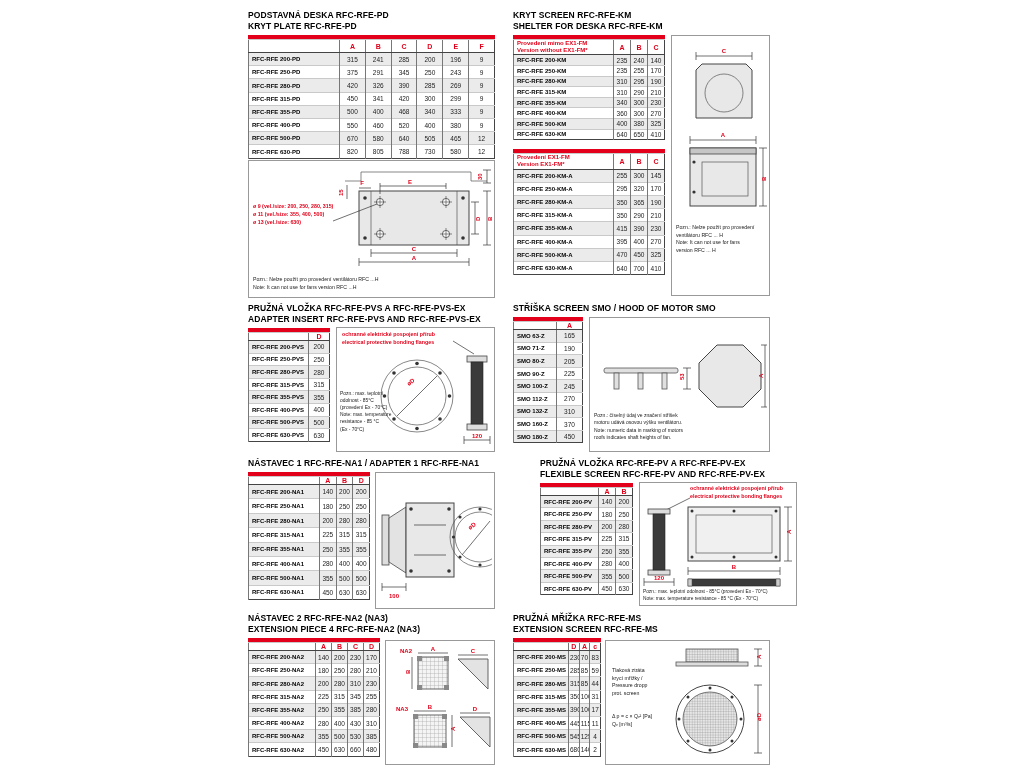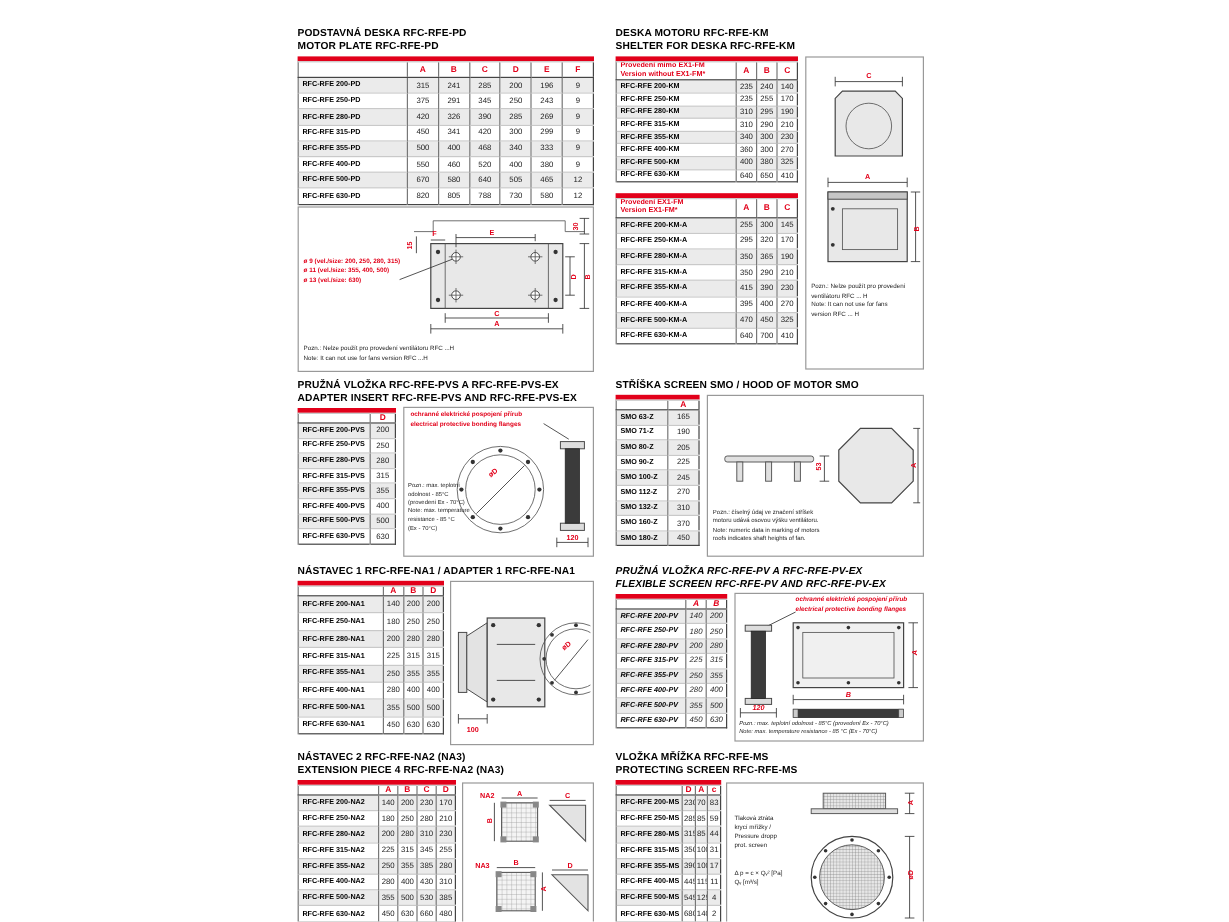--- a/index.html
+++ b/index.html
@@ -1,26 +1,26 @@
 <!DOCTYPE html>
 <html><head>
 <meta charset="utf-8">
 <style>
   html,body{margin:0;padding:0;}
   body{
     width:1024px;height:768px;position:relative;background:#fff;
     font-family:"Liberation Sans", sans-serif;color:#111;overflow:hidden;
   }
-  .sec{position:absolute;margin-top:12px;}
+  .sec{position:absolute;}
   #sec-pd {left:248px;top:10px;width:247px;height:288px;}
   #sec-km {left:513px;top:10px;width:257px;height:288px;}
   #sec-pvs{left:248px;top:303px;width:247px;height:150px;}
   #sec-smo{left:513px;top:303px;width:257px;height:150px;}
   #sec-na1{left:248px;top:458px;width:247px;height:150px;}
-  #sec-pv {left:513px;top:458px;width:257px;height:150px;font-style:italic;}
+  #sec-pv {left:540px;top:458px;width:257px;height:150px;}
   #sec-na2{left:248px;top:613px;width:247px;height:153px;}
   #sec-ms {left:513px;top:613px;width:257px;height:153px;}
 
   .ttl{font-weight:bold;font-size:8.5px;line-height:1.3;color:#000;white-space:nowrap;letter-spacing:.1px;}
   .tw{margin-top:3px;}
   .redbar{height:4px;background:#e2001a;}
   table.dtab{border-collapse:collapse;table-layout:fixed;border:1px solid #444;}
   .dtab th,.dtab td{border-left:1px solid #777;border-top:1px solid #c9c9c9;padding:0 1px;overflow:hidden;}
   .dtab thead th{border-bottom:1px solid #444;background:#fff;}
   .dtab th.colh{color:#e2001a;font-weight:bold;font-size:7px;text-align:center;}
@@ -57,21 +57,21 @@
   .shape{stroke:#444;stroke-width:1;fill:#e8e8e8;}
   .thin{stroke:#555;stroke-width:0.7;fill:none;}
   .rlbl{fill:#e2001a;font-size:6px;font-weight:bold;}
   .bolt{fill:#333;stroke:none;}
 </style>
 </head>
 <body>
 
 <div class="sec" id="sec-pd">
   <div class="ttl">PODSTAVNÁ DESKA RFC-RFE-PD</div>
-  <div class="ttl">MOTOR PLATE RFC-RFE-PD</div>
+  <div class="ttl">KRYT PLATE RFC-RFE-PD</div>
   <div class="tw" style="width:247px">
     <div class="redbar"></div>
     <table class="dtab">
         <thead>
           <tr>
             <th class="corner"></th>
             <th class="colh">A</th>
             <th class="colh">B</th>
             <th class="colh">C</th>
             <th class="colh">D</th>
@@ -213,21 +213,21 @@
     </svg>
     <div class="rednote" style="left:4px;top:42px;">ø 9 (vel./size: 200, 250, 280, 315)</div>
     <div class="rednote" style="left:4px;top:50px;">ø 11 (vel./size: 355, 400, 500)</div>
     <div class="rednote" style="left:4px;top:58px;">ø 13 (vel./size: 630)</div>
     <div class="note" style="left:4px;top:115px;">Pozn.: Nelze použít pro provedení ventilátoru RFC ...H</div>
     <div class="note" style="left:4px;top:123px;">Note: It can not use for fans version RFC ...H</div>
   </div>
 </div>
 
 <div class="sec" id="sec-km">
-  <div class="ttl">DESKA MOTORU RFC-RFE-KM</div>
+  <div class="ttl">KRYT SCREEN RFC-RFE-KM</div>
   <div class="ttl">SHELTER FOR DESKA RFC-RFE-KM</div>
   <div class="tw" style="width:152px">
     <div class="redbar"></div>
     <table class="dtab t1">
         <thead>
           <tr>
             <th class="corner">
               <div>Provedení mimo EX1-FM</div>
               <div>Version without EX1-FM*</div>
             </th>
@@ -846,22 +846,22 @@
       <line class="dim" x1="66" y1="74" x2="66" y2="106"></line>
       <text class="rlbl" x="69" y="90" font-size="5" transform="rotate(-90 69 90)">A</text>
       <line class="dim" x1="74" y1="72" x2="104" y2="72"></line>
       <text class="rlbl" x="89" y="70" text-anchor="middle" font-size="5">D</text>
       <polygon points="74,76 104,76 104,106" fill="#e3e3e3" stroke="#555" stroke-width="0.9"></polygon>
     </svg>
   </div>
 </div>
 
 <div class="sec" id="sec-ms">
-  <div class="ttl">VLOŽKA MŘÍŽKA RFC-RFE-MS</div>
-  <div class="ttl">PROTECTING SCREEN RFC-RFE-MS</div>
+  <div class="ttl">PRUŽNÁ MŘÍŽKA RFC-RFE-MS</div>
+  <div class="ttl">EXTENSION SCREEN RFC-RFE-MS</div>
   <div class="tw" style="width:88px">
     <div class="redbar"></div>
     <table class="dtab">
         <thead>
           <tr>
             <th class="corner"></th>
             <th class="colh">D</th>
             <th class="colh">A</th>
             <th class="colh">c</th>
           </tr>

